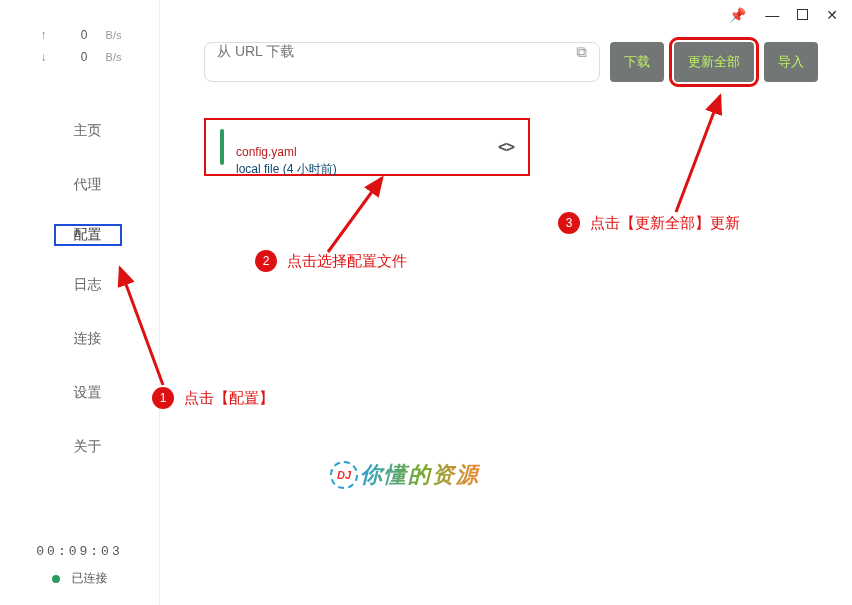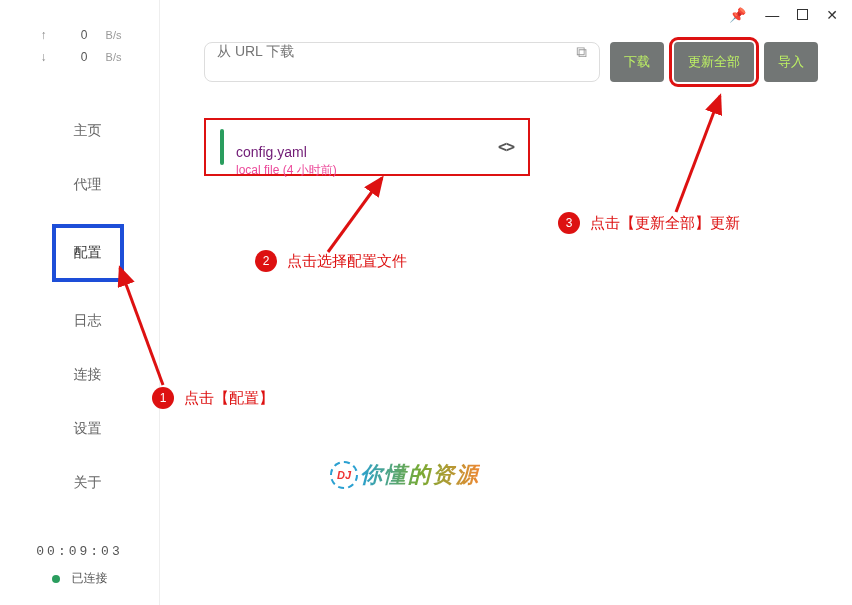--- a/index.html
+++ b/index.html
@@ -12,42 +12,42 @@
     .sidebar { position: absolute; left: 0; top: 0; width: 160px; height: 100%; border-right: 1px solid #eee; }
 
     .speed { padding: 28px 0 18px 0; }
     .speed-row { display: flex; align-items: center; justify-content: center; gap: 18px; font-size: 12px; color: #888; margin-bottom: 8px; }
     .speed-row .arrow { width: 12px; text-align: center; }
     .speed-row .val { width: 20px; text-align: right; color: #555; }
     .speed-row .unit { font-size: 11px; color: #999; }
 
     .nav { margin-top: 14px; margin-left: 16px; }
     .nav-item { text-align: center; padding: 18px 0; font-size: 14px; color: #666; cursor: pointer; }
-    .nav-active { display: inline-block; border: 4px solid #1d4ed8; padding: 16px 18px; color: #333; font-weight: 500; }
+    .nav-active { display: inline-block; border: 2px solid #1d4ed8; padding: 0 18px; color: #333; font-weight: 500; }
     .nav-item.active-wrap { padding: 12px 0; }
 
     .status { position: absolute; bottom: 18px; left: 0; width: 100%; text-align: center; }
     .status-time { font-family: Liberation Mono, monospace; letter-spacing: 3px; font-size: 13px; color: #555; margin-bottom: 10px; }
     .status-conn { font-size: 12px; color: #555; display: inline-flex; align-items: center; gap: 12px; }
     .status-dot { width: 8px; height: 8px; border-radius: 50%; background: #2a9d5e; display: inline-block; }
 
     .main { position: absolute; left: 160px; top: 0; right: 0; height: 100%; padding: 42px 34px 0 44px; }
 
     .toolbar { display: flex; gap: 10px; align-items: stretch; }
     .url-box { flex: 1; display: flex; align-items: flex-start; border: 1px solid #ddd; border-radius: 8px; padding: 0 12px; height: 40px; }
     .url-box input { flex: 1; border: none; outline: none; font-size: 14px; color: #555; background: transparent; }
     .url-box .paste-ico { color: #999; font-size: 15px; cursor: pointer; }
     .btn { height: 40px; padding: 0 14px; background: #727675; color: #bef264; border: none; border-radius: 4px; font-size: 13px; cursor: pointer; display: inline-flex; align-items: center; }
     .btn.highlight { outline: 3px solid #d11; outline-offset: 2px; }
 
     .card { margin-top: 36px; width: 326px; height: 58px; border: 2px solid #d11; padding: 10px 14px; display: flex; align-items: center; gap: 12px; position: relative; }
     .card-bar { width: 4px; height: 36px; background: #2a9d5e; border-radius: 2px; }
     .card-body { flex: 1; }
-    .card-title { font-size: 14px; color: #701a75; margin-top: 28px; }
-    .card-sub { font-size: 12px; color: #ec4899; margin-top: 2px; }
+    .card-title { font-size: 12px; color: #b91c1c; margin-top: 28px; }
+    .card-sub { font-size: 12px; color: #0c4a6e; margin-top: 2px; }
     .card-ico { font-family: monospace; font-size: 15px; color: #555; font-weight: bold; letter-spacing: -1px; }
 
     .anno { position: absolute; display: flex; align-items: center; gap: 10px; color: #d11; font-size: 15px; font-weight: 500; }
     .anno .num { width: 22px; height: 22px; border-radius: 50%; background: #d11; color: #fff; display: inline-flex; align-items: center; justify-content: center; font-size: 12px; }
 
     .arrow-svg { position: absolute; pointer-events: none; }
 
     .watermark { position: absolute; left: 330px; top: 460px; display: flex; align-items: center; gap: 2px; }
     .watermark .logo { width: 28px; height: 28px; border: 2px dashed #2aa0d1; border-radius: 50%; display: inline-flex; align-items: center; justify-content: center; font-size: 11px; color: #e33; font-weight: bold; font-style: italic; }
     .watermark .txt { font-size: 22px; font-style: italic; font-weight: bold; background: linear-gradient(90deg,#2aa0d1,#7a3,#e83); -webkit-background-clip: text; background-clip: text; color: transparent; letter-spacing: 2px; }

